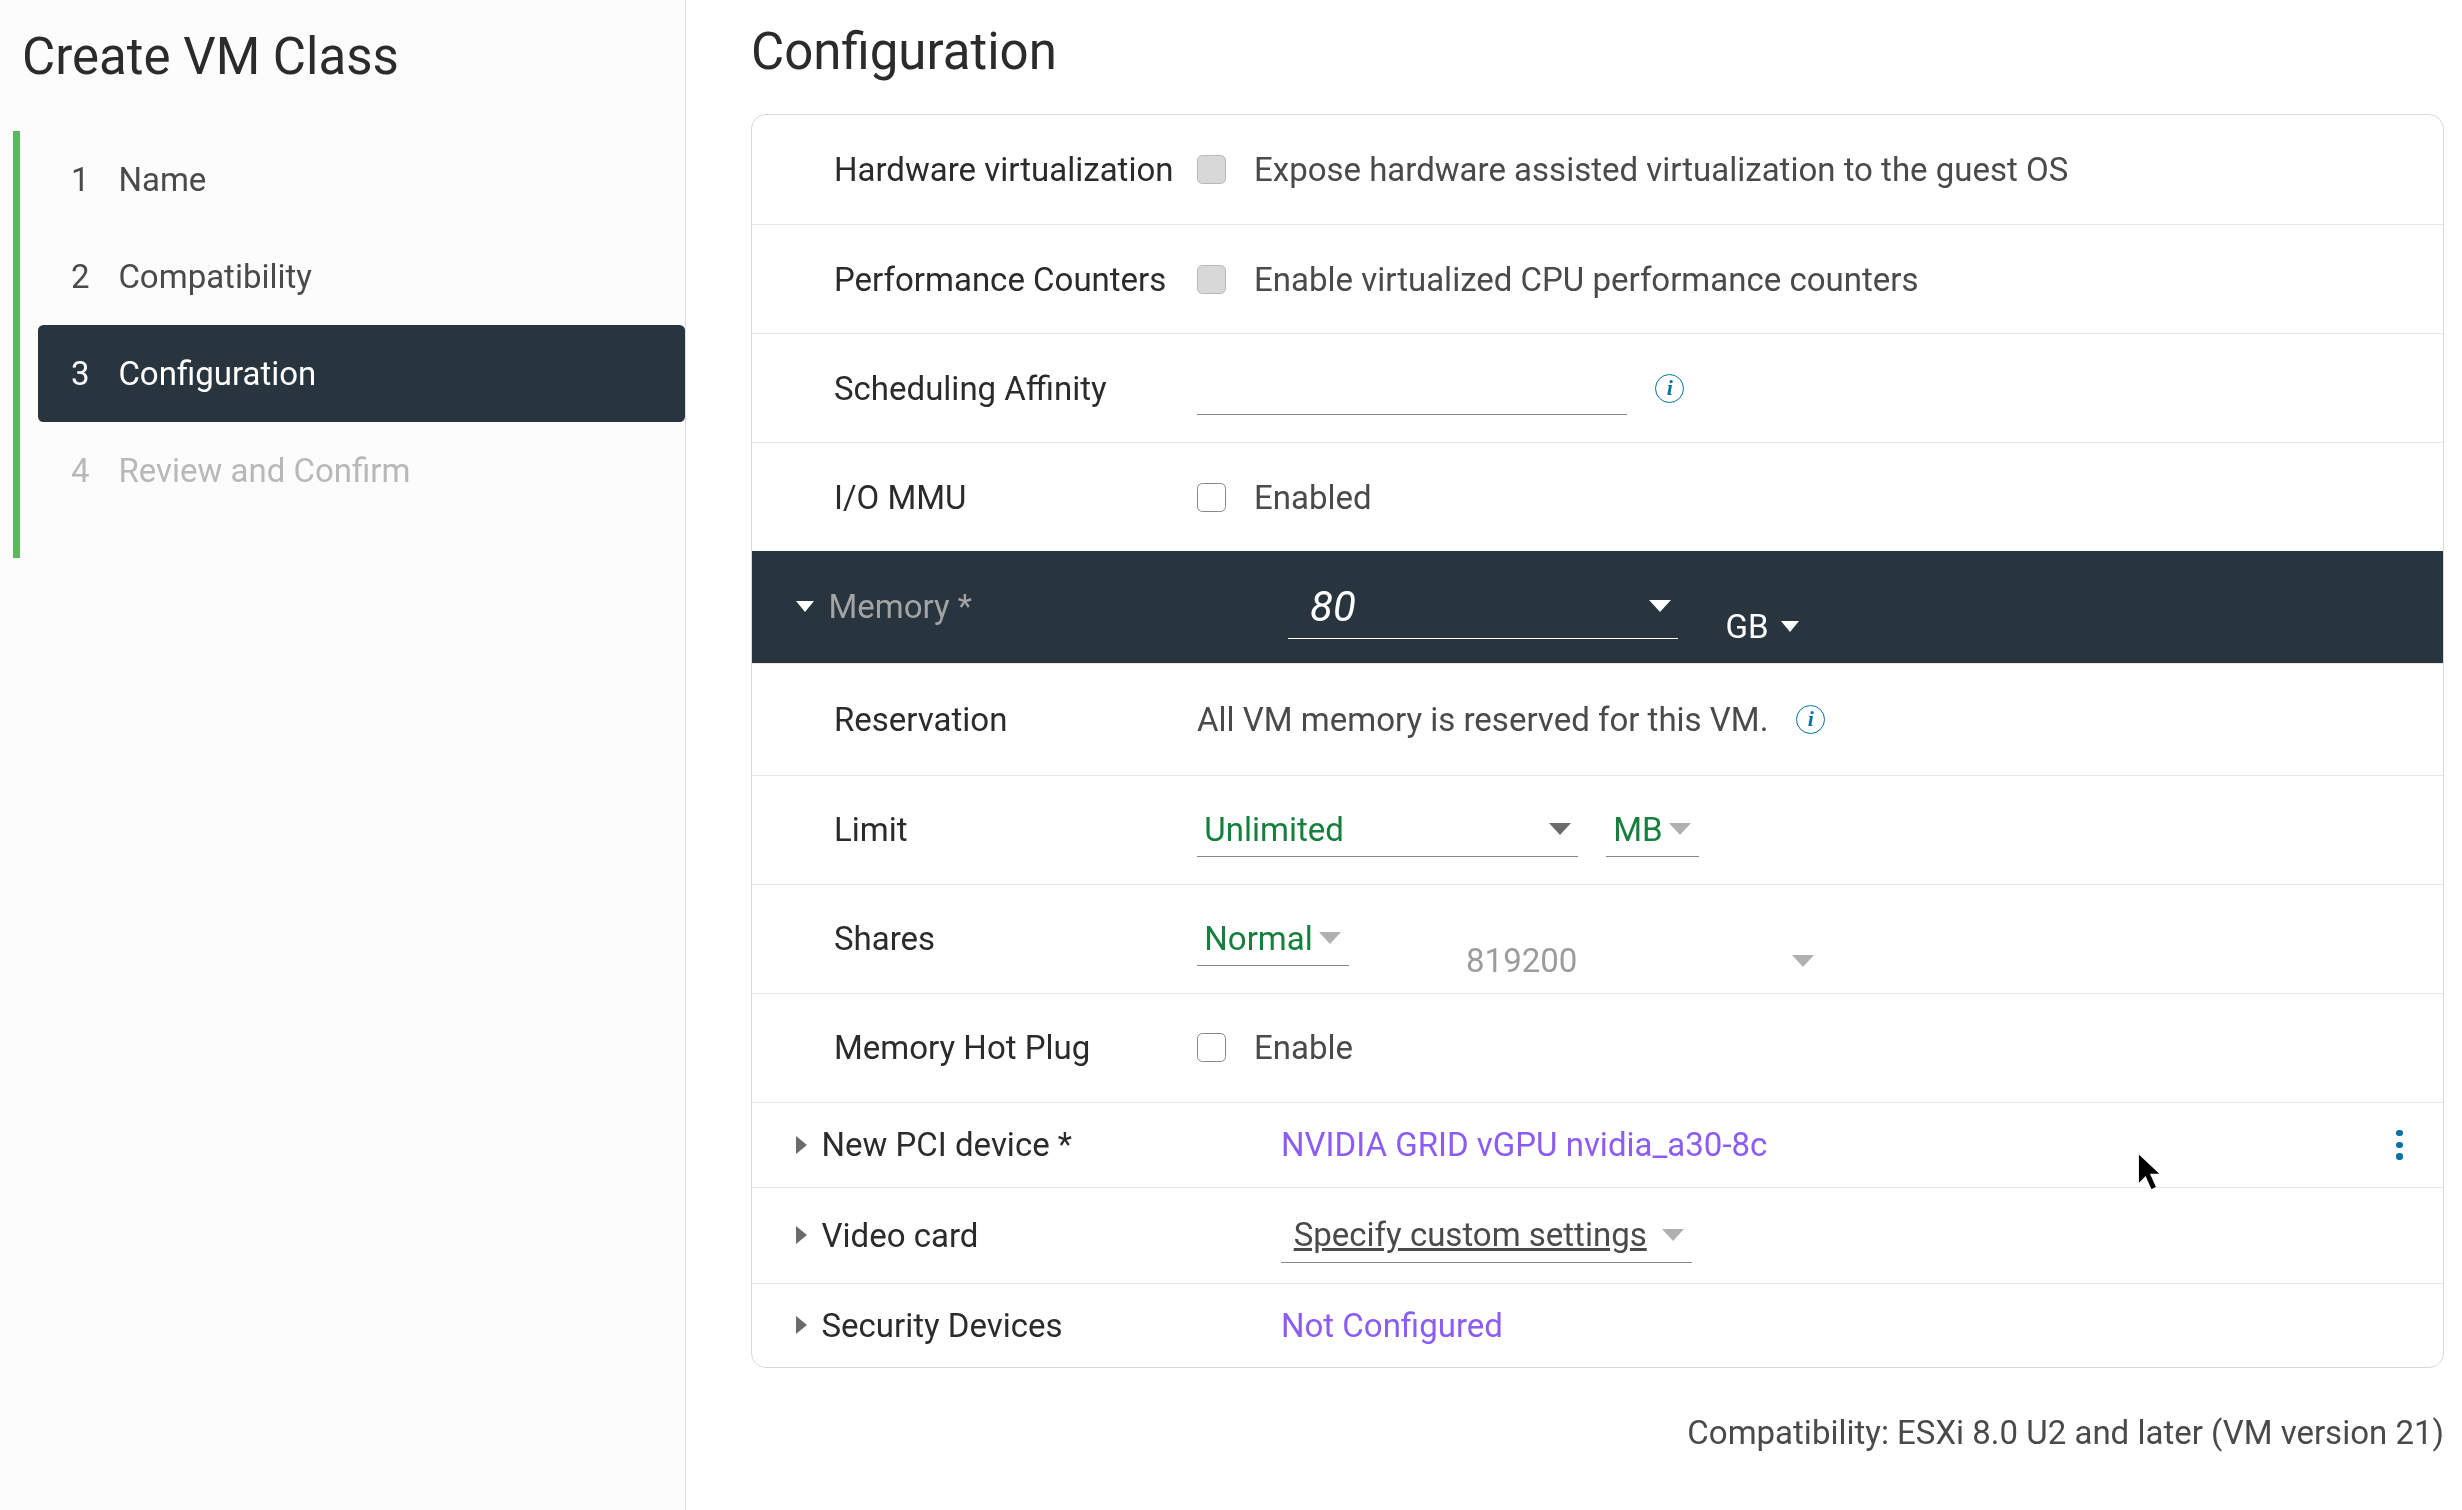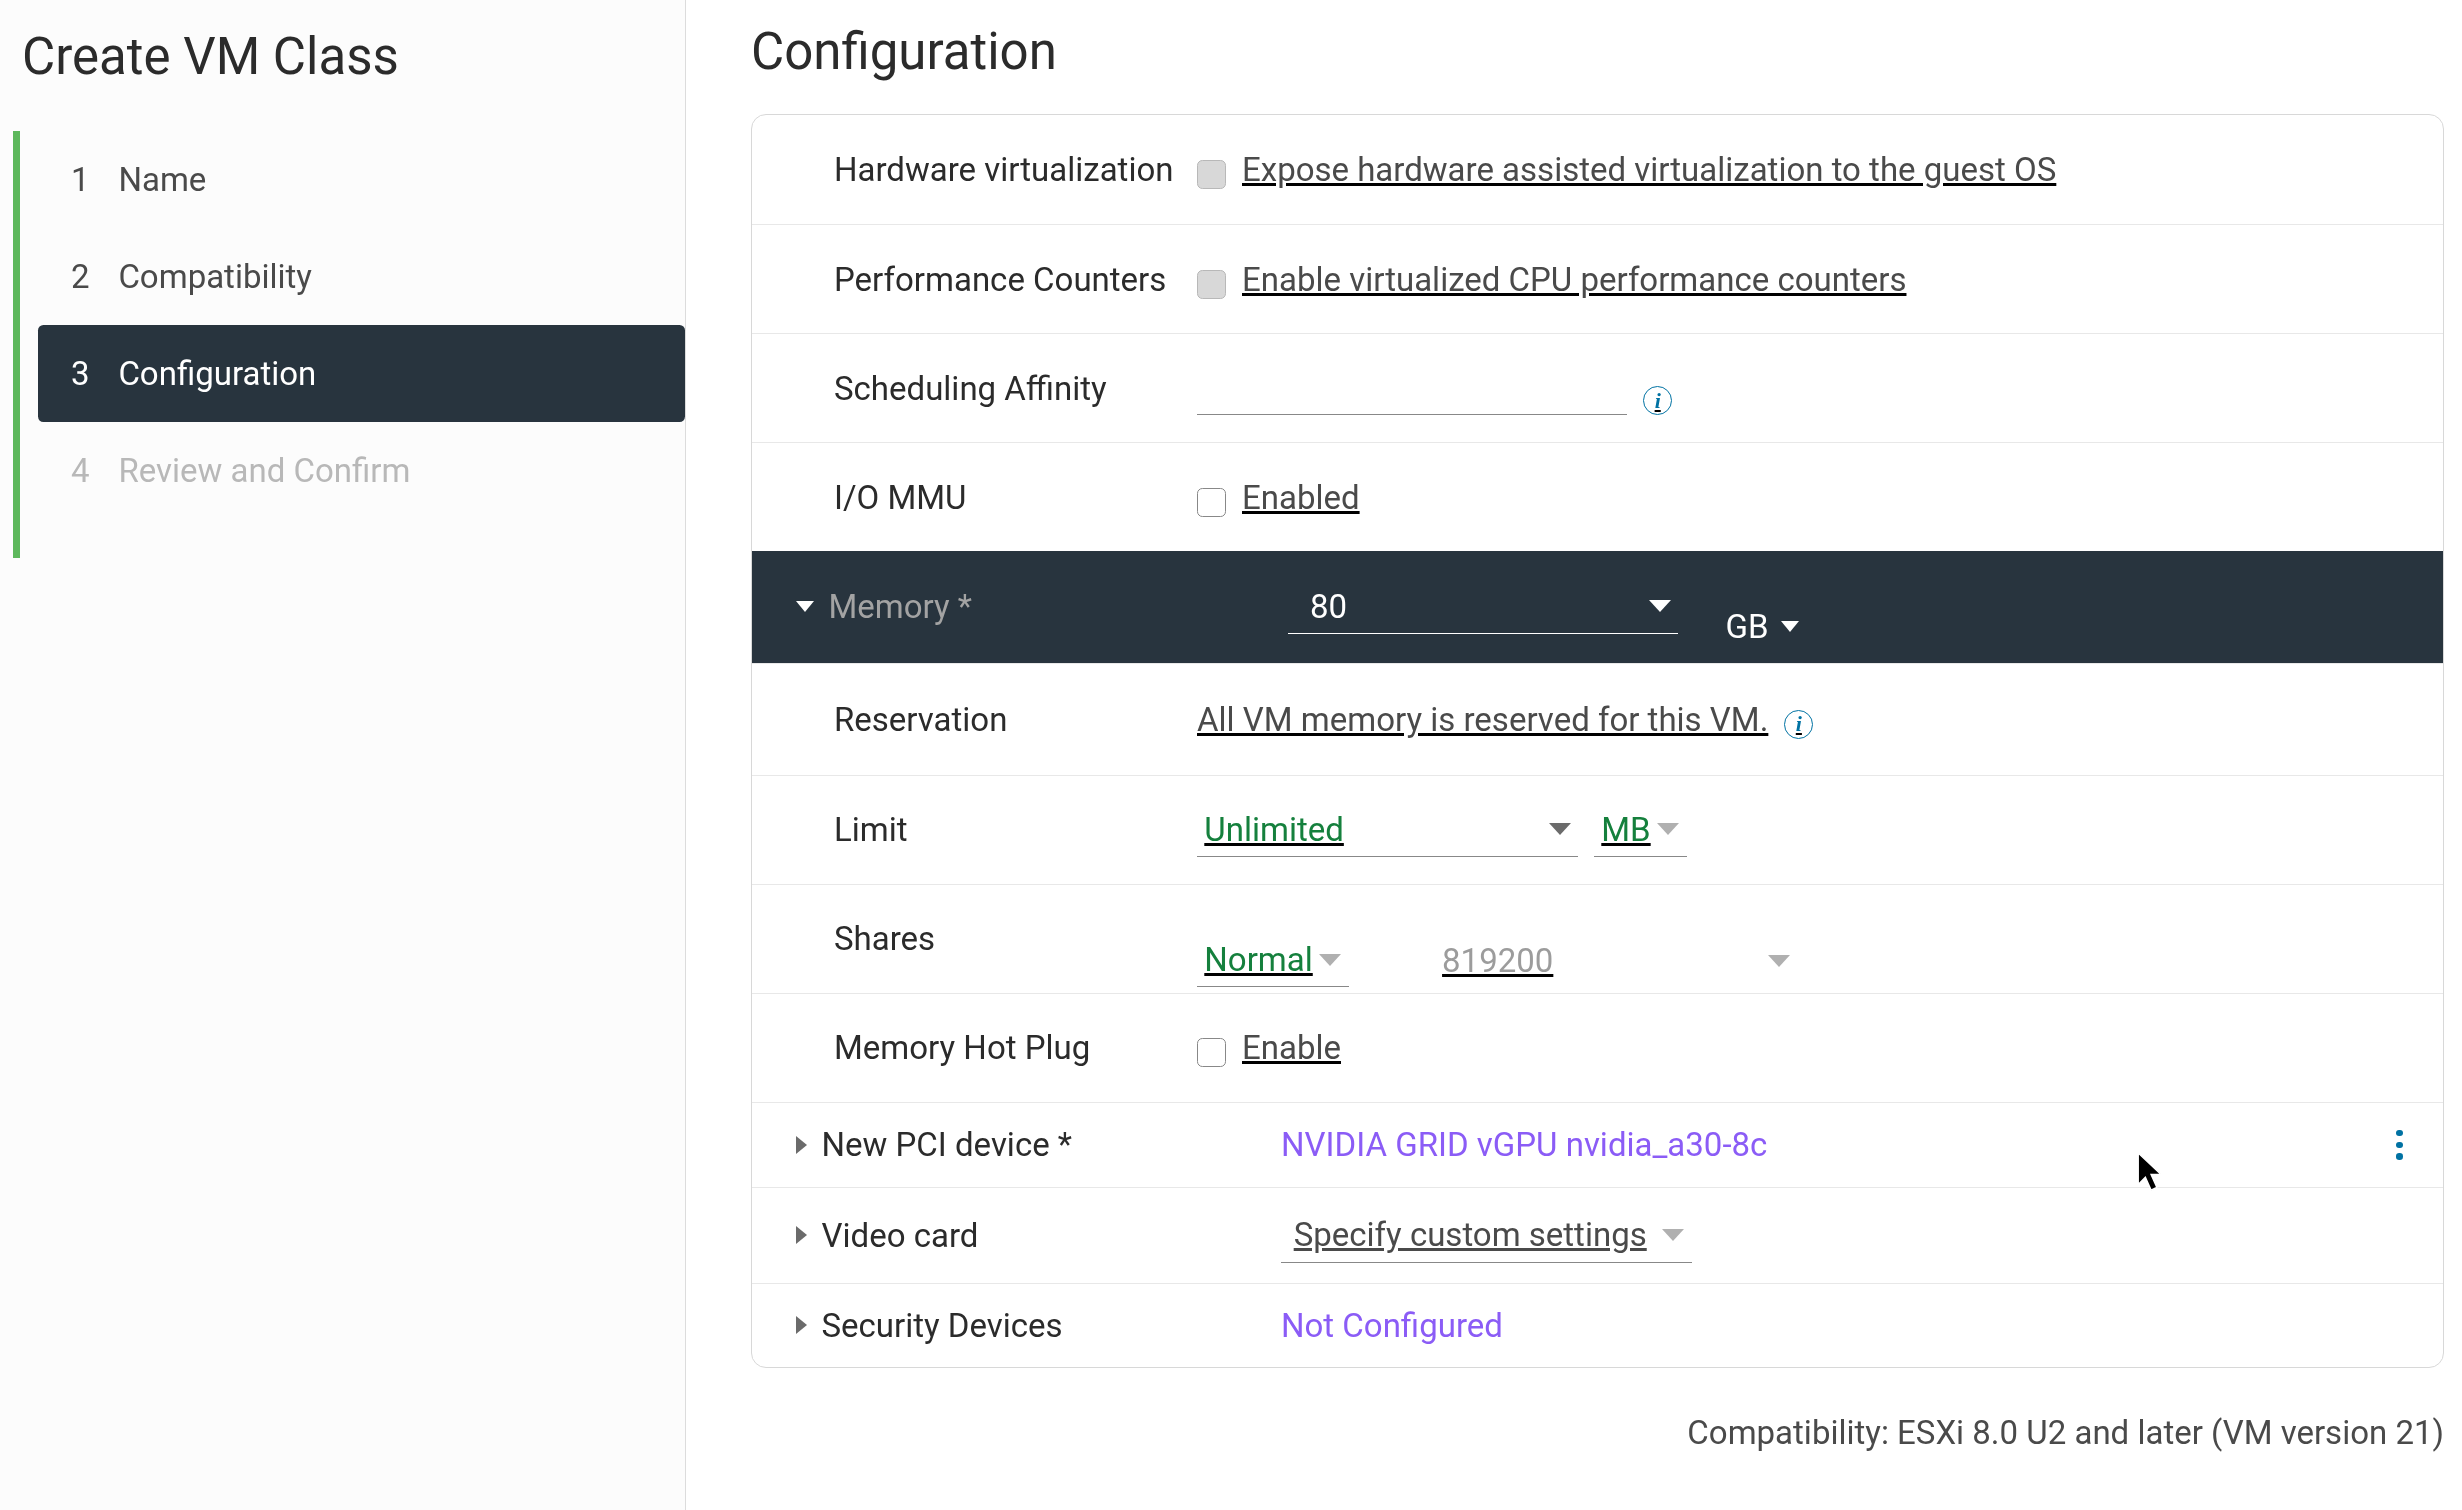--- a/index.html
+++ b/index.html
@@ -107,24 +107,23 @@
 
 .row-label {
   width: 363px;
   flex-shrink: 0;
   font-size: 33px;
   color: #2b2b2b;
 }
 
 .row-control {
   display: flex;
-  align-items: flex-end;
-  gap: 16px;
+  align-items: center;
+  gap: 28px;
   flex: 1;
-  text-decoration: underline;
 }
 
 .checkbox {
   width: 29px;
   height: 29px;
   border: 1.8px solid #888;
   border-radius: 5.4px;
   flex-shrink: 0;
 }
 
@@ -228,22 +227,23 @@
   font-size: 33px;
   color: #a3a3a3;
   width: 445px;
 }
 
 .memory-input-wrap {
   position: relative;
   width: 390px;
   border-bottom: 1.8px solid #fff;
   padding: 7.3px 36px 7.3px 22px;
-  font-size: 33px;
+  font-size: 42px;
   color: #fff;
+  font-style: italic;
 }
 
 .memory-input-wrap .chevron-white {
   position: absolute;
   right: 7.3px;
   top: 50%;
   transform: translateY(-50%);
   width: 0;
   height: 0;
   border-left: 11px solid transparent;

